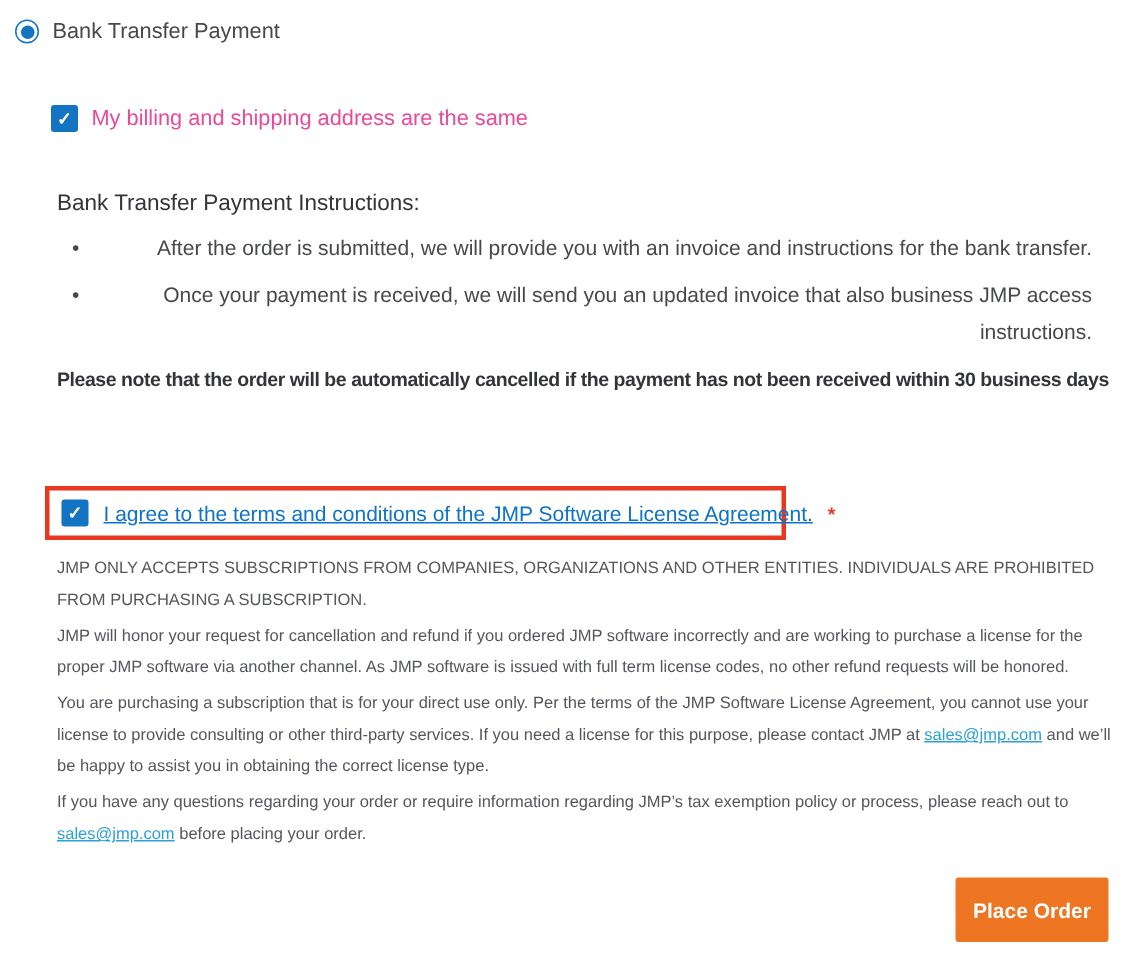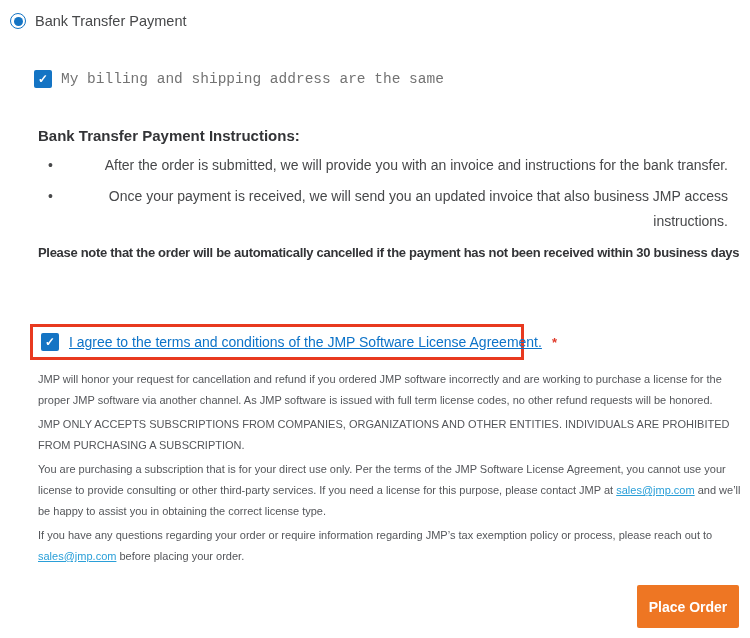--- a/index.html
+++ b/index.html
@@ -24,26 +24,26 @@
   .radio-label { font-size: 14.5px; color: #47484a; }
 
   
   .checkbox {
     width: 18px; height: 18px; border-radius: 2px;
     background: #1474c4; color: #fff;
     font-size: 12px; font-weight: bold; line-height: 18px;
     text-align: center; flex: 0 0 auto;
   }
   .billing-row { position: absolute; top: 70px; left: 34px; display: flex; align-items: center; gap: 9px; }
-  .billing-label { font-size: 14.5px; color: #737373; font-family: Liberation Mono, monospace; }
+  .billing-label { font-size: 14.5px; color: #ec4899; }
 
   
   .instructions-heading {
     position: absolute; top: 127px; left: 38px;
-    font-size: 15px; font-weight: bold; color: #333437;
+    font-size: 15px; font-weight: normal; color: #333437;
   }
   .bullet-list { position: absolute; top: 153px; left: 48px; width: 680px; list-style: none; }
   .bullet-list li {
     position: relative; padding-left: 14px;
     font-size: 14px; line-height: 25px; color: #47484a;
     margin-bottom: 6px;
     text-align: right;
   }
   .bullet-list li::before { content: "•"; position: absolute; left: 0; top: 0; color: #47484a; }
 
@@ -107,21 +107,21 @@
 
   <a class="learn-more">Learn more about the bank transfer payment process.</a>
 
   <div class="agreement-box">
     <span class="checkbox">✓</span>
     <a class="agreement-link">I agree to the terms and conditions of the JMP Software License Agreement.</a>
     <span class="required-marker">*</span>
   </div>
 
   <div class="legal">
+    <p>JMP ONLY ACCEPTS SUBSCRIPTIONS FROM COMPANIES, ORGANIZATIONS AND OTHER ENTITIES. INDIVIDUALS ARE PROHIBITED FROM PURCHASING A SUBSCRIPTION.</p>
     <p>JMP will honor your request for cancellation and refund if you ordered JMP software incorrectly and are working to purchase a license for the proper JMP software via another channel.  As JMP software is issued with full term license codes, no other refund requests will be honored.</p>
-    <p>JMP ONLY ACCEPTS SUBSCRIPTIONS FROM COMPANIES, ORGANIZATIONS AND OTHER ENTITIES. INDIVIDUALS ARE PROHIBITED FROM PURCHASING A SUBSCRIPTION.</p>
     <p><span>You are purchasing a subscription that is for your direct use only.  Per the terms of the JMP Software License Agreement, you cannot use your license to provide consulting or other third-party services.  If you need a license for this purpose, please contact JMP at </span><a class="email-link">sales@jmp.com</a><span> and we’ll be happy to assist you in obtaining the correct license type.</span></p>
     <p><span>If you have any questions regarding your order or require information regarding JMP’s tax exemption policy or process, please reach out to </span><a class="email-link">sales@jmp.com</a><span> before placing your order.</span></p>
   </div>
 
   <button class="place-order-btn">Place Order</button>
 
 </div>
 
 </body></html>

